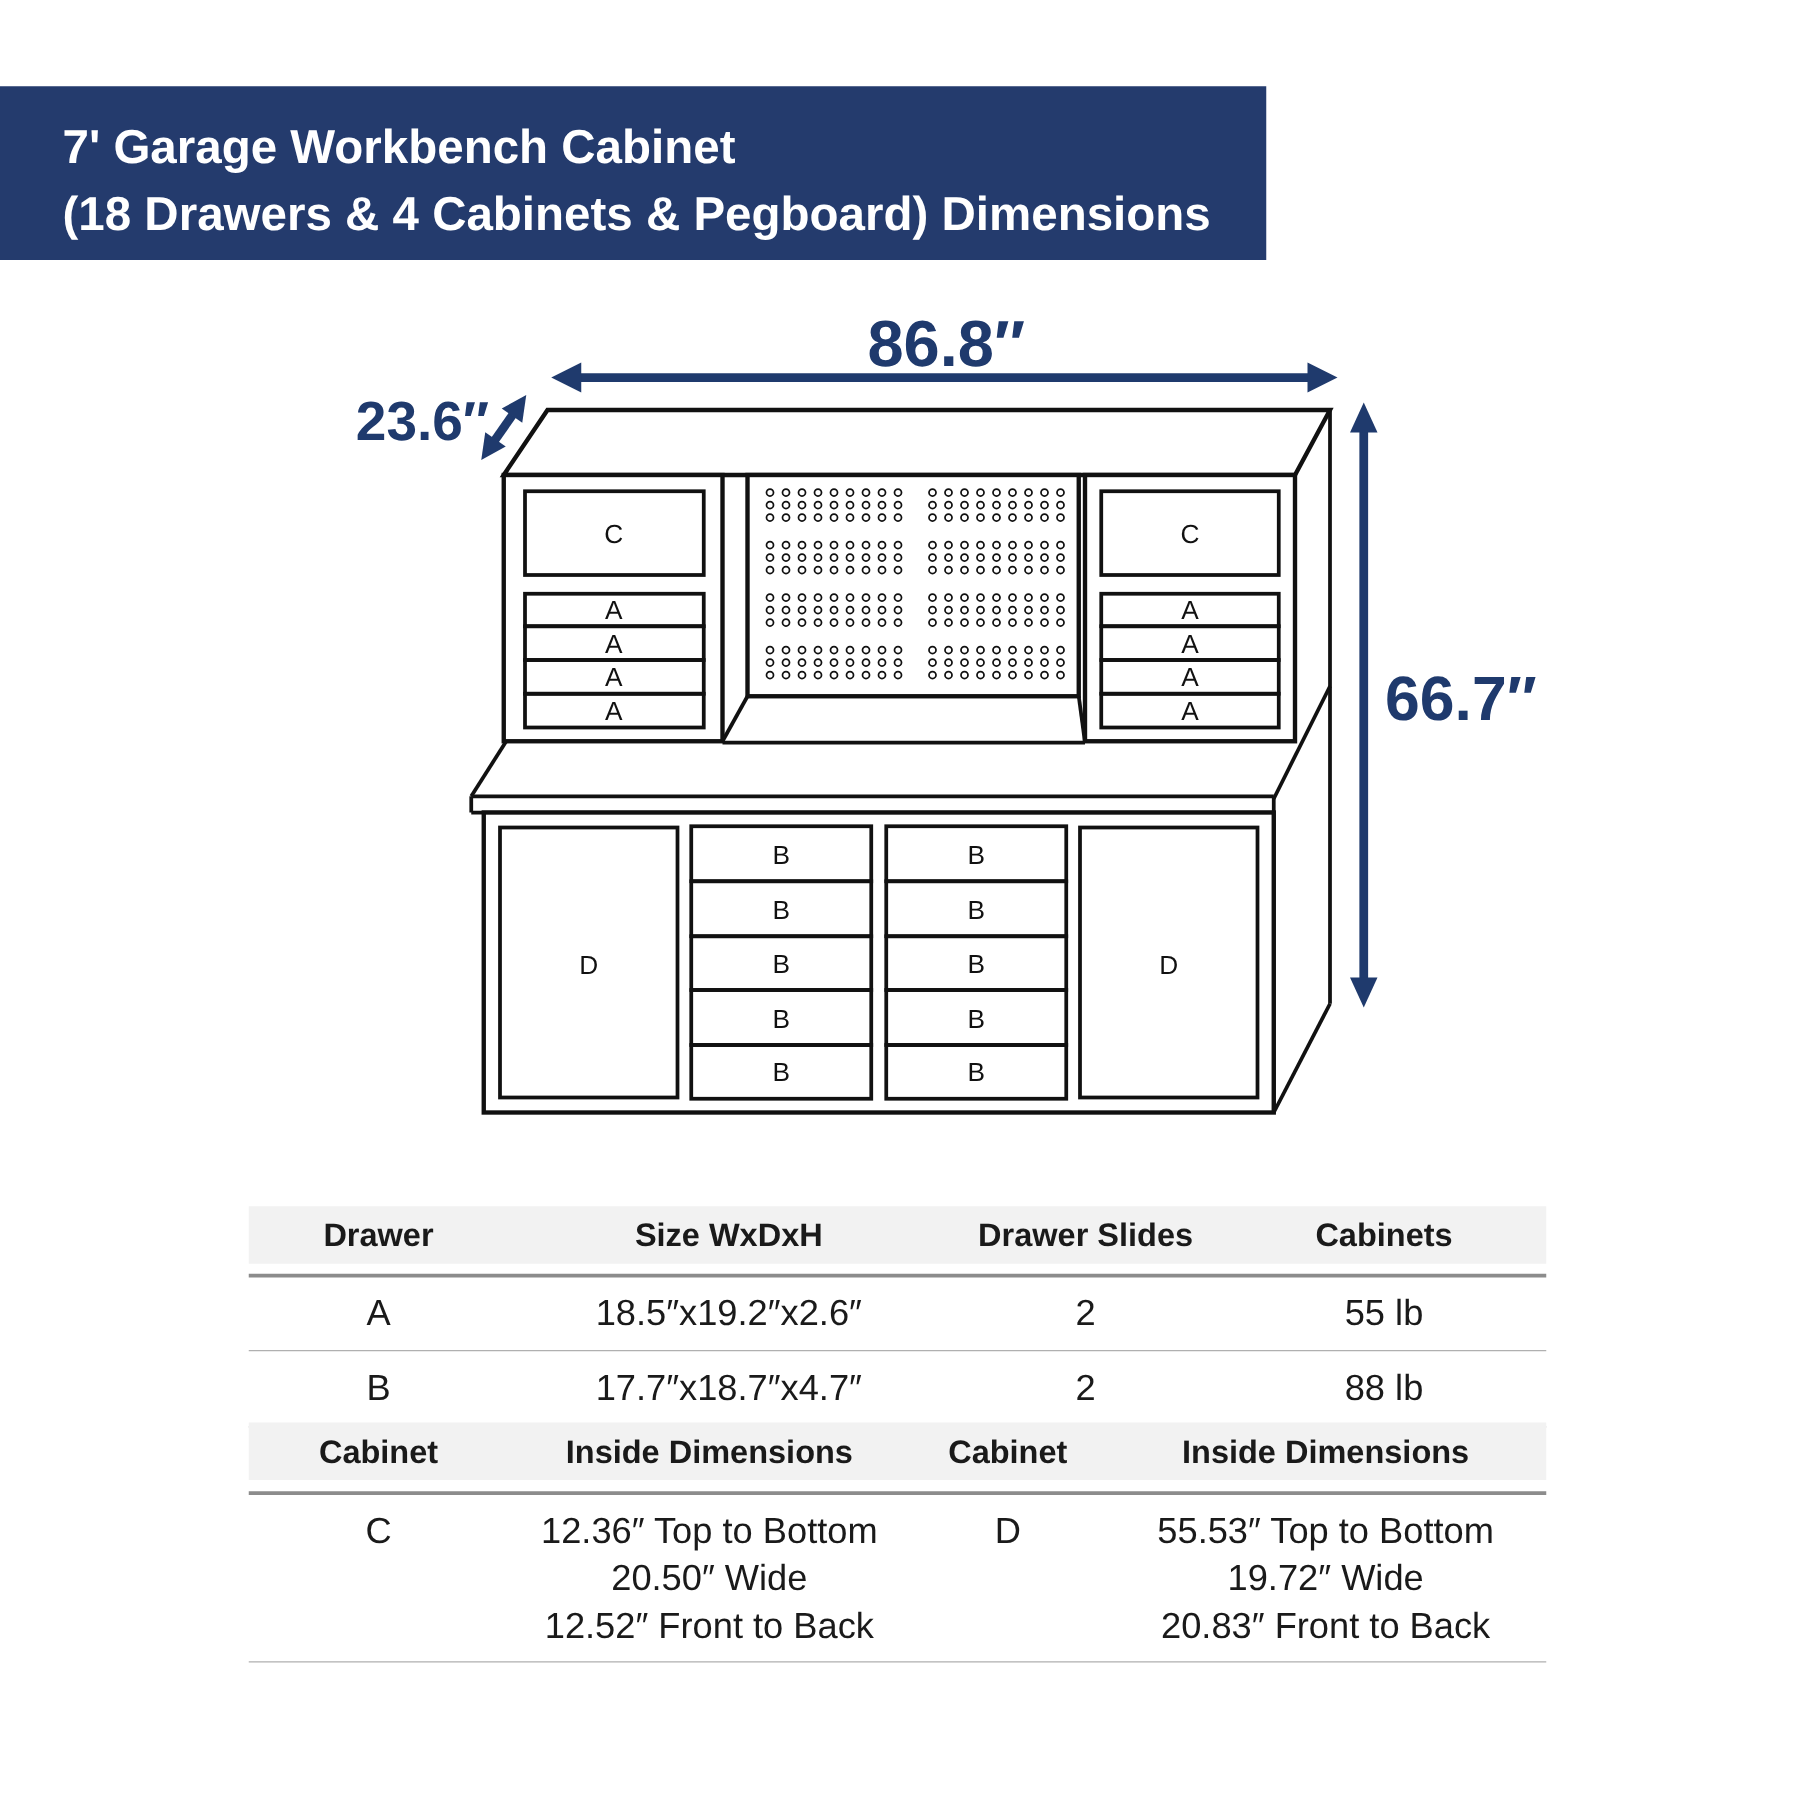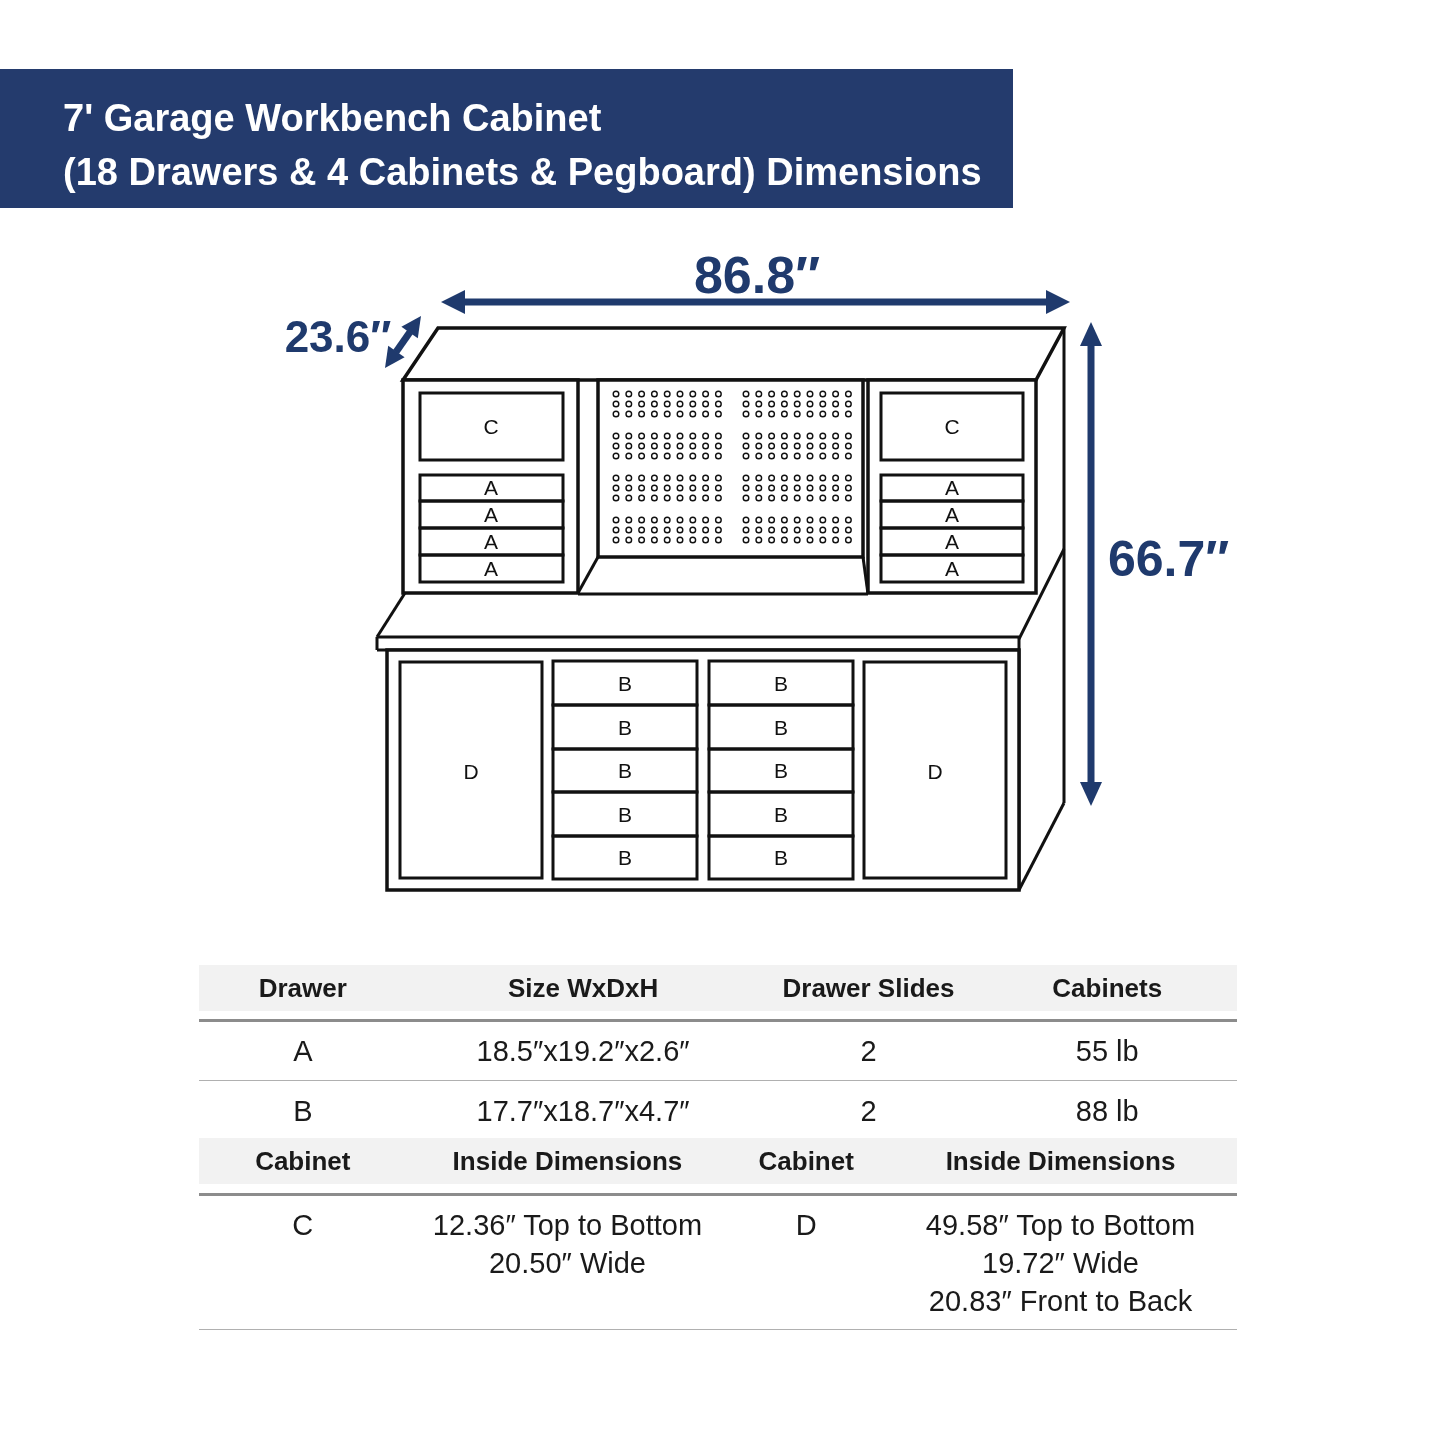--- a/index.html
+++ b/index.html
@@ -4,21 +4,21 @@
 <style>
   html,body{margin:0;padding:0;}
   body{
     width:1440px;height:1440px;position:relative;background:#ffffff;
     font-family:"Liberation Sans","DejaVu Sans",sans-serif;overflow:hidden;
   }
   
   .banner{
     position:absolute;left:0;top:69px;width:1013px;height:139px;
     background:#243b6d;color:#ffffff;box-sizing:border-box;
-    padding:22px 0 0 63px;
+    padding:22px 0 0 50px;
   }
   .banner .line{
     font-size:38px;font-weight:700;line-height:54px;white-space:nowrap;
   }
   
   svg.diagram{position:absolute;left:0;top:0;width:1440px;height:1440px;}
   .draw{stroke:#111111;fill:none;stroke-width:3;stroke-linejoin:miter;}
   .draw-thick{stroke:#111111;fill:#ffffff;stroke-width:3.5;stroke-linejoin:miter;}
   .dim-text{fill:#1f3a6d;font-weight:700;}
   .dim-line{stroke:#1f3a6d;stroke-width:7;}
@@ -405,24 +405,25 @@
     <div class="t-cell">Inside Dimensions</div>
   </div>
   <div class="t-gap" style="height:9px;"></div>
   <div class="t-rule"></div>
   <div class="t-row t-data row-cd">
     <div class="t-cell">C</div>
     <div class="t-cell">
       <span class="dims-block">
         <span>12.36″ Top to Bottom</span><br>
         <span>20.50″ Wide</span><br>
+        <span>12.52″ Front to Back</span>
       </span>
     </div>
     <div class="t-cell">D</div>
     <div class="t-cell">
       <span class="dims-block">
-        <span>49.58″ Top to Bottom</span><br>
+        <span>55.53″ Top to Bottom</span><br>
         <span>19.72″ Wide</span><br>
         <span>20.83″ Front to Back</span>
       </span>
     </div>
   </div>
 </div>
 
 </body></html>

